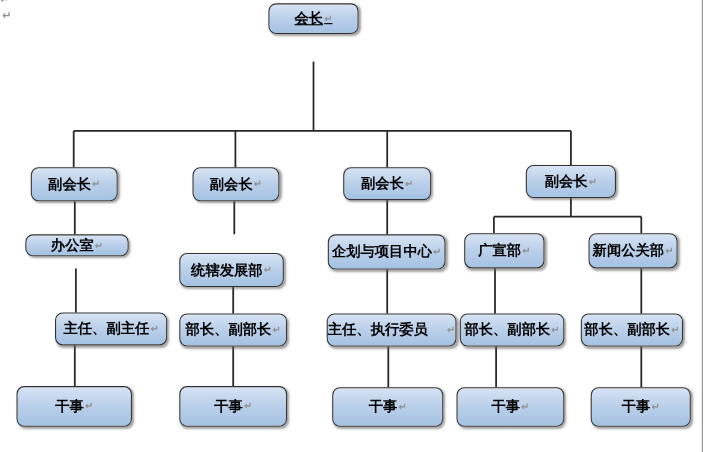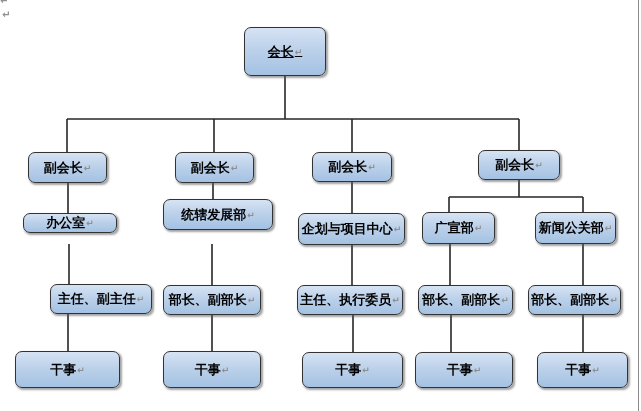--- a/index.html
+++ b/index.html
@@ -48,33 +48,33 @@
     font-weight: bold;
   }
   .node .mark {
     color: #8f8f8f;
     font-size: 9px;
     font-weight: bold;
     margin-left: 1px;
     align-self: center;
   }
   
-  .n-president { left:244px; top:27px;  width:82px;  height:49px;text-decoration:underline; }
+  .n-president { left:244px; top:3px;  width:82px;  height:28px;text-decoration:underline; }
   .n-vp1  { left:28px;  top:152px; width:79px;  height:31px; }
   .n-vp2  { left:175px; top:152px; width:79px;  height:31px; }
   .n-vp3  { left:312px; top:152px; width:80px;  height:30px; }
   .n-vp4  { left:478px; top:150px; width:82px;  height:30px; }
   .n-d1   { left:23px;  top:213px; width:94px;  height:20px; }
-  .n-d2   { left:163px; top:199px; width:110px;  height:31px; }
+  .n-d2   { left:163px; top:230px; width:95px;  height:31px; }
   .n-d3   { left:298px; top:213px; width:107px; height:32px; }
   .n-d4   { left:422px; top:212px; width:73px;  height:32px; }
   .n-d5   { left:535px; top:212px; width:81px;  height:32px; }
   .n-r1   { left:18px;  top:284px; width:102px; height:30px;margin-left:32px; }
   .n-r2   { left:163px; top:285px; width:98px;  height:30px; }
-  .n-r3   { left:297px; top:285px; width:106px; height:30px; }
+  .n-r3   { left:297px; top:285px; width:118px; height:30px;justify-content:space-between; }
   .n-r4   { left:418px; top:285px; width:95px;  height:30px; }
   .n-r5   { left:528px; top:285px; width:93px;  height:30px; }
   .n-s1   { left:15px;  top:351px; width:105px; height:37px; }
   .n-s2   { left:163px; top:351px; width:98px;  height:37px; }
   .n-s3   { left:302px; top:352px; width:101px; height:36px; }
   .n-s4   { left:415px; top:352px; width:98px;  height:36px; }
   .n-s5   { left:537px; top:352px; width:91px;  height:36px; }
 </style>
 </head>
 <body>

